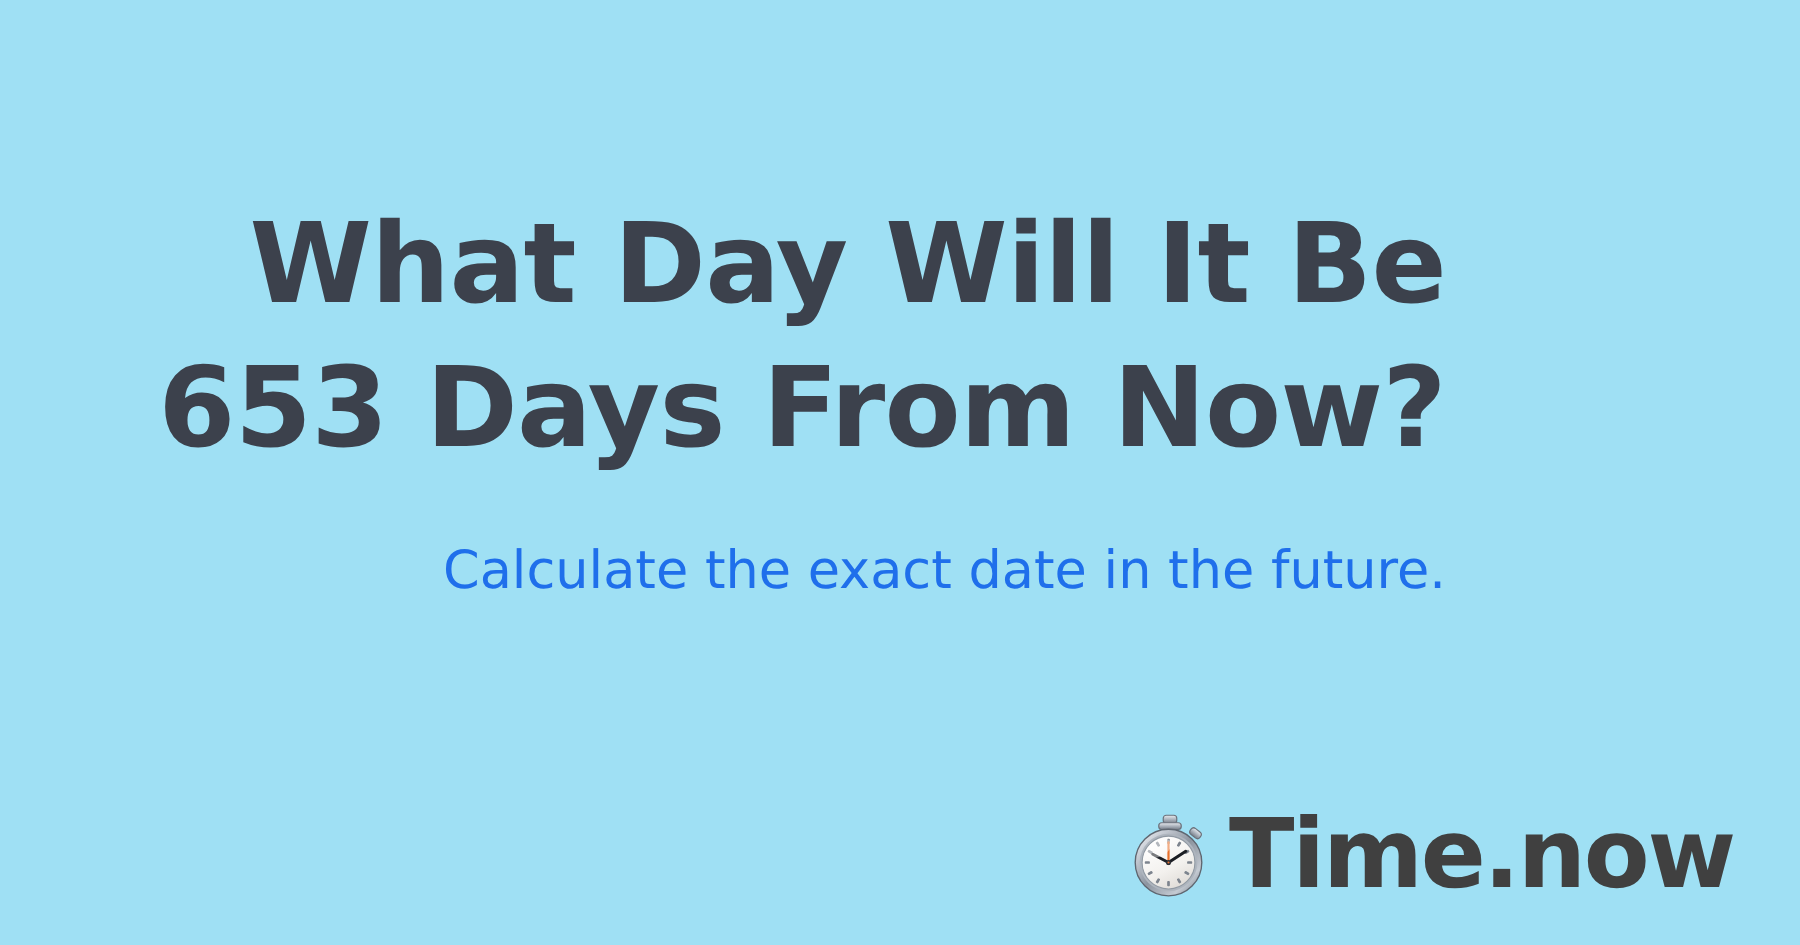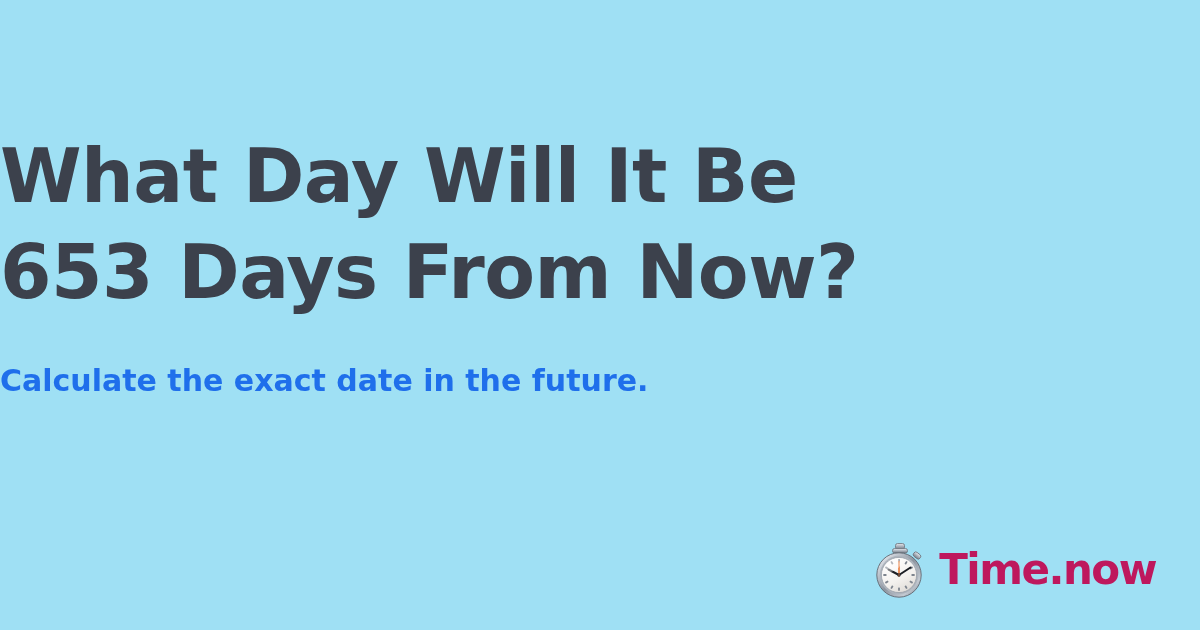--- a/index.html
+++ b/index.html
@@ -22,21 +22,21 @@
     background: #9FE0F4;
     display: block;
   }
 
   
   .hero {
     position: absolute;
     left: 0;
     top: 128px;
     width: 964px;
-    text-align: left;
+    text-align: right;
   }
 
   .headline {
     margin: 0;
     padding: 0;
     color: #3C414C;
     font-family: "DejaVu Sans", "Liberation Sans", sans-serif;
     font-weight: 700;
     font-size: 74px;
     line-height: 96px;
@@ -46,22 +46,22 @@
   .headline-line {
     display: block;
   }
 
   .subhead {
     margin: 0;
     padding: 0;
     margin-top: 42px;
     color: #1F6FEB;
     font-family: "DejaVu Sans", "Liberation Sans", sans-serif;
-    font-weight: 700;
-    font-size: 30px;
+    font-weight: 400;
+    font-size: 35px;
     line-height: 38px;
     letter-spacing: 0px;
     white-space: nowrap;
   }
 
   
   .brand {
     position: absolute;
     right: 44px;
     bottom: 32px;
@@ -71,24 +71,24 @@
   }
 
   .brand-mark {
     width: 54px;
     height: 56px;
     flex: 0 0 auto;
     display: block;
   }
 
   .brand-name {
-    color: #be185d;
+    color: #404040;
     font-family: "DejaVu Sans", "Liberation Sans", sans-serif;
     font-weight: 700;
-    font-size: 42px;
+    font-size: 64px;
     line-height: 56px;
     letter-spacing: -1.5px;
     white-space: nowrap;
   }
 </style>
 </head>
 <body>
 
 <div class="card">
 

